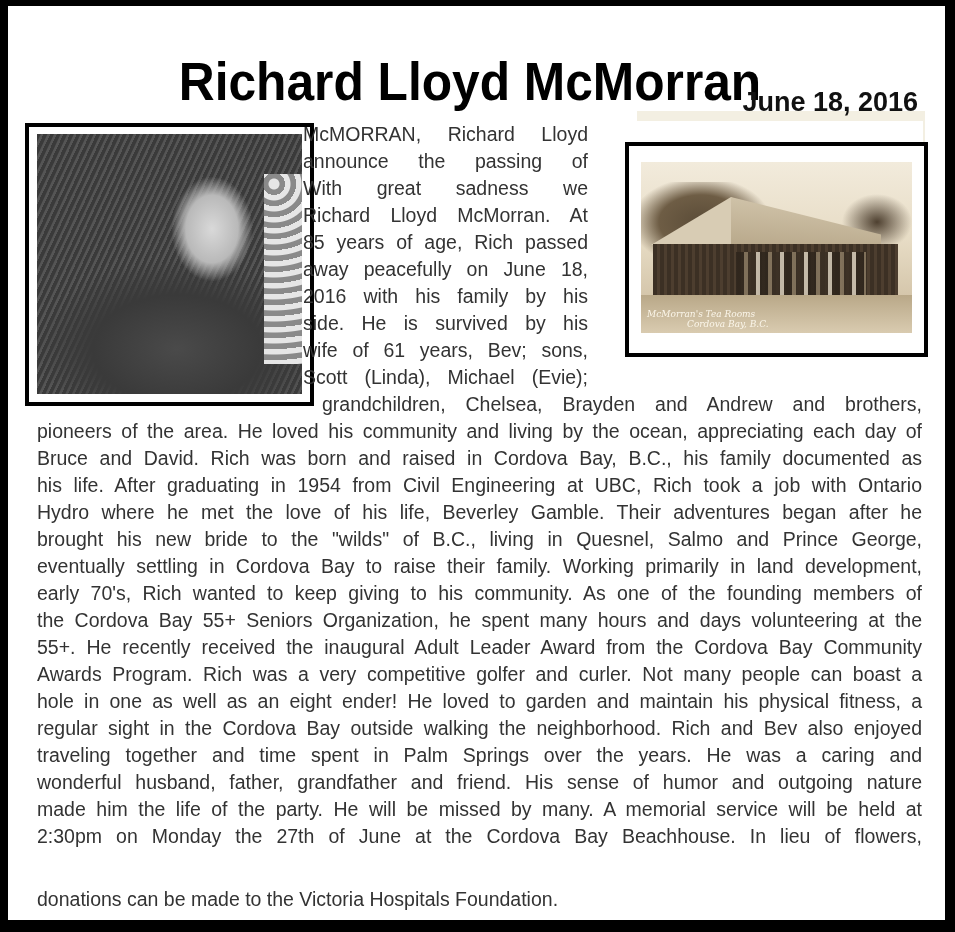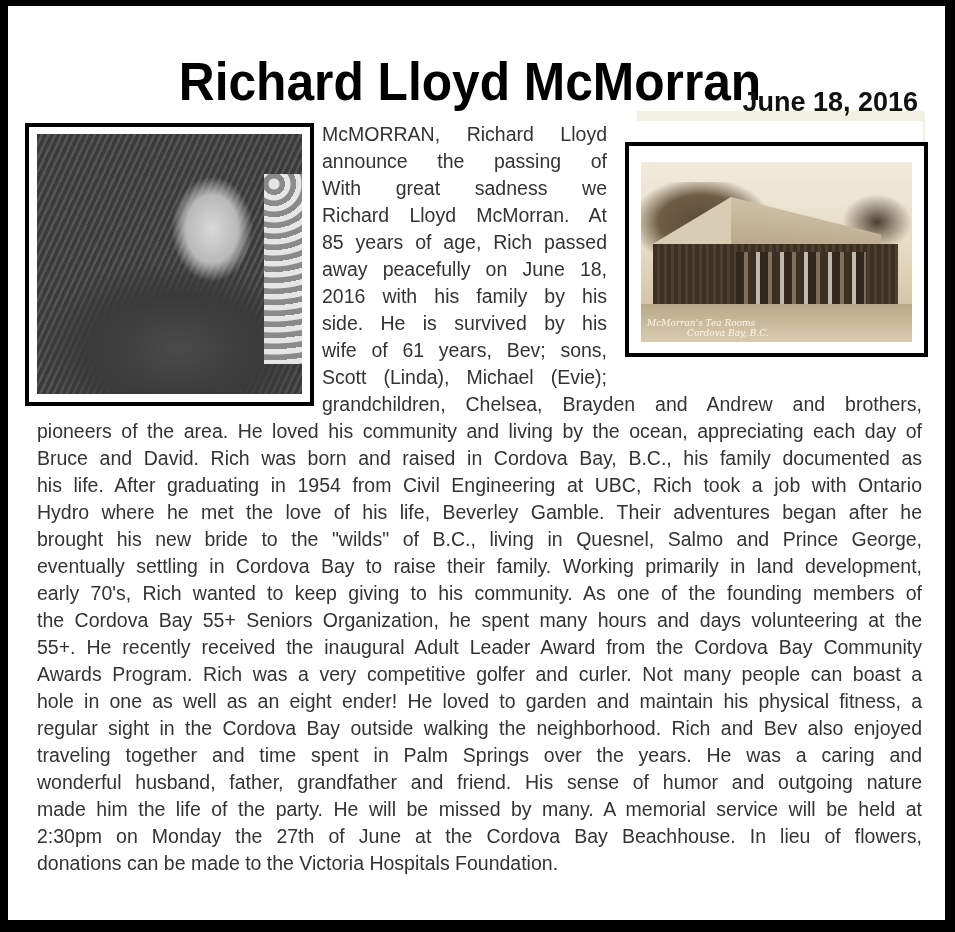--- a/index.html
+++ b/index.html
@@ -43,21 +43,21 @@
         #2a2a2a;
       position:relative;
     }
     .photo-left .gift {
       position:absolute; right:0; top:40px; width:38px; height:190px;
       background: repeating-radial-gradient(circle at 10px 10px, #e6e6e6 0 5px, #8a8a8a 6px 11px);
     }
     .photo-right {
       position:absolute; left:625px; top:142px; width:303px; height:215px;
       box-sizing:border-box; border:4px solid #000; background:#fff;
-      padding:16px 12px 11px 12px;
+      padding:16px 12px 20px 12px;
     }
     .photo-right .inner {
       width:100%; height:100%; position:relative;
       background: linear-gradient(#f2ebdc 0%, #e7dcc5 45%, #c9b89a 100%);
       overflow:hidden;
     }
     .photo-right .trees {
       position:absolute; left:0; top:20px; width:130px; height:90px;
       background: radial-gradient(ellipse 70px 45px at 60px 40px, #5b4c38 0%, #6e5d45 60%, rgba(110,93,69,0) 100%);
     }
@@ -91,21 +91,21 @@
     .photo-right .caption {
       position:absolute; left:6px; bottom:4px;
       font-family:"DejaVu Serif", serif; font-style:italic; font-size:9px;
       color:#fbf6ea; line-height:10px;
     }
     .body-text {
       font-family:"Liberation Sans", sans-serif; font-size:19.5px; color:#333;
       line-height:27px; text-align:justify; margin:0;
     }
     .col-text {
-      position:absolute; left:322px; top:121px; width:285px;
+      position:absolute; left:303px; top:121px; width:285px;
     }
     .full-text {
       position:absolute; left:37px; top:391px; width:885px;
       text-align-last:left;
     }
   </style>
 </head>
 <body>
 
 <div class="frame"></div>
@@ -167,15 +167,15 @@
   <div class="jline">regular sight in the Cordova Bay outside walking the neighborhood. Rich and Bev also enjoyed</div>
   <div class="jline">traveling together and time spent in Palm Springs over the years. He was a caring and</div>
   <div class="jline">wonderful husband, father, grandfather and friend. His sense of humor and outgoing nature</div>
   <div class="jline">made him the life of the party. He will be missed by many. A memorial service will be held at</div>
   <div class="jline">2:30pm on Monday the 27th of June at the Cordova Bay Beachhouse. In lieu of flowers,</div>
   <div class="jline last">donations can be made to the Victoria Hospitals Foundation.</div>
 </div>
 
 <style>
   .jline { text-align:justify; text-align-last:justify; white-space:nowrap; height:27px; overflow:visible; }
-  .jline.last { text-align-last:left; }
+  .jline.last { text-align-last:left;margin-top:36px; }
   .body-text .jline { white-space:normal; }
 </style>
 
 </body></html>

